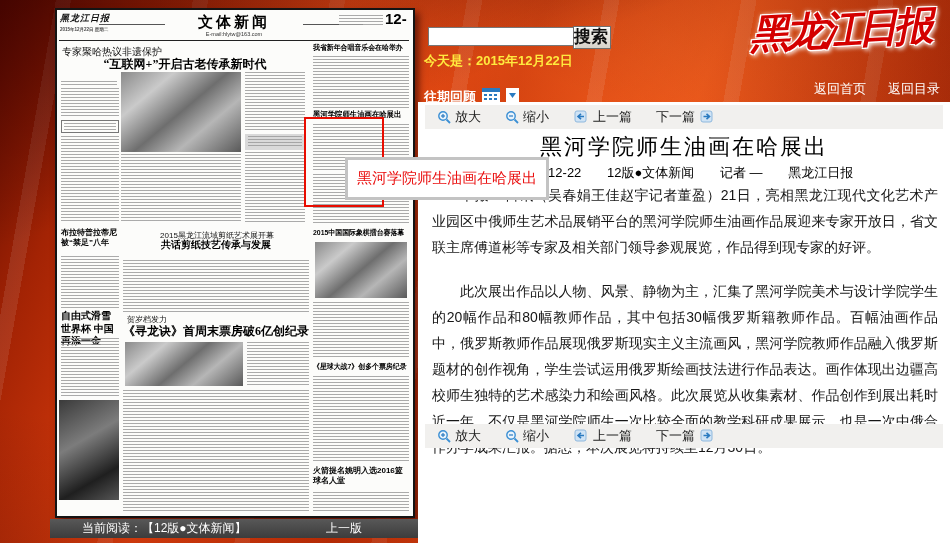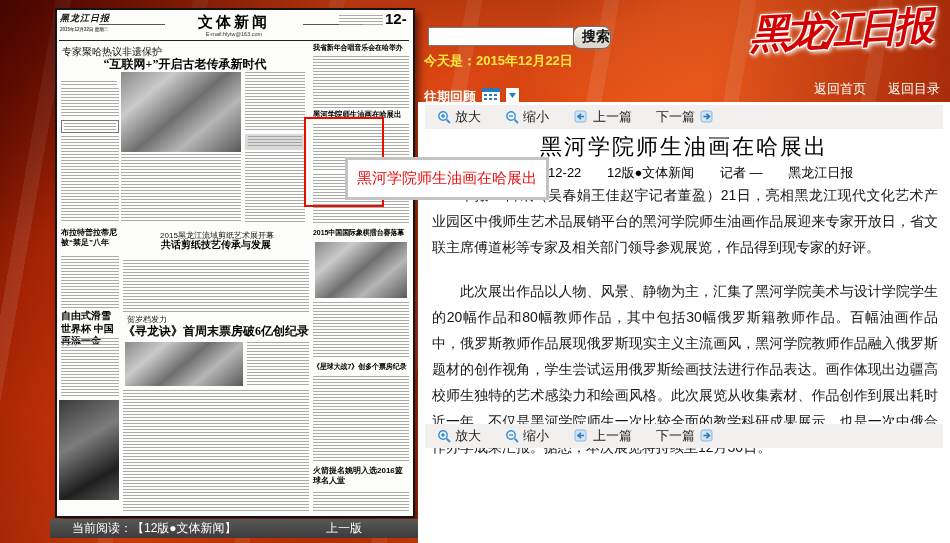--- a/index.html
+++ b/index.html
@@ -11,22 +11,22 @@
   .streaks{position:absolute;inset:0;z-index:0;
        background:repeating-linear-gradient(100deg,rgba(255,255,255,0) 0 55px,rgba(255,255,255,.09) 55px 70px,rgba(255,255,255,0) 70px 135px);}
   .vignette{position:absolute;inset:0;z-index:0;
        background:linear-gradient(160deg,rgba(50,0,0,.55),transparent 28%),
                   radial-gradient(ellipse at 20% 40%,transparent 45%,rgba(60,4,0,.35) 100%);}
 
   
   .search-input{position:absolute;left:428px;top:27px;width:138px;height:17px;z-index:3;
        border:1px solid #777;background:#fff;font-size:12px;padding:0 3px;}
   .search-btn{position:absolute;left:573px;top:26px;width:36px;height:21px;z-index:3;
-       background:linear-gradient(#f5f4f1,#d7d3ca);border:1px solid #6f6f6f;border-radius:8px;
-       font-size:14px;font-weight:bold;color:#111;text-align:right;line-height:19px;cursor:pointer;
+       background:linear-gradient(#f5f4f1,#d7d3ca);border:1px solid #6f6f6f;border-radius:0;
+       font-size:17px;font-weight:bold;color:#111;text-align:left;line-height:19px;cursor:pointer;
        box-shadow:inset 1px 1px 0 #fff;}
   .today{position:absolute;left:424px;top:52px;z-index:3;color:#ffe93e;font-size:13px;font-weight:bold;}
   .past-row{position:absolute;left:424px;top:88px;z-index:3;display:flex;align-items:center;gap:6px;}
   .past-label{color:#fff;font-size:13px;font-weight:bold;cursor:pointer;}
   .cal-icon,.dd-icon{display:inline-block;cursor:pointer;}
   .logo{position:absolute;left:750px;top:2px;width:200px;height:72px;z-index:3;
        font-family:"DejaVu Serif",serif;font-weight:bold;font-style:italic;font-size:40px;
        color:#d40000;letter-spacing:-4px;white-space:nowrap;transform:rotate(-3deg);
        text-shadow:0 0 2px #fff,0 0 5px #fff,1px 1px 0 #fff,-1px -1px 0 #fff,1px -1px 0 #fff,-1px 1px 0 #fff,2px 3px 4px rgba(255,255,255,.8);}
   .back-links{position:absolute;right:10px;top:80px;z-index:3;display:flex;gap:22px;}
@@ -52,21 +52,21 @@
   .np-kicker{font-weight:normal;color:#111;}
   .np-h-serif{font-family:"Liberation Serif",serif;font-weight:bold;color:#000;text-align:center;white-space:nowrap;}
   .np-h-sm{font-weight:bold;color:#000;line-height:1.25;}
   .nowrap{white-space:nowrap;transform:scaleX(.92);transform-origin:left;}
   .np-boxed{border:1px solid #777;padding:2px;}
   .np-shaded{background:#d9d9d9;padding:2px 3px;}
   .red-box{left:247px;top:107px;width:80px;height:90px;border:2px solid #e80c00;z-index:4;}
 
   .current-bar{position:absolute;left:50px;top:519px;width:370px;height:19px;z-index:2;
        background:linear-gradient(#585858,#3c3c3c);display:flex;align-items:center;color:#fff;font-size:12px;}
-  .current-bar .lbl{padding-left:22px;}
+  .current-bar .lbl{padding-left:32px;}
   .current-bar .prev{margin-left:auto;margin-right:58px;cursor:pointer;}
 
   
   .content{position:absolute;left:418px;top:102px;right:0;bottom:0;background:#fff;z-index:2;}
   .toolbar{position:absolute;left:7px;right:7px;height:24px;background:#f1f0ee;
        display:flex;align-items:center;gap:24px;padding-left:12px;font-size:13px;color:#222;text-align:right;}
   .tb-top{top:3px;}
   .tb-bottom{top:322px;}
   .tb-item{display:flex;align-items:center;gap:4px;cursor:pointer;}
   .article-title{position:absolute;left:0;right:0;top:30px;text-align:center;font-size:22px;

